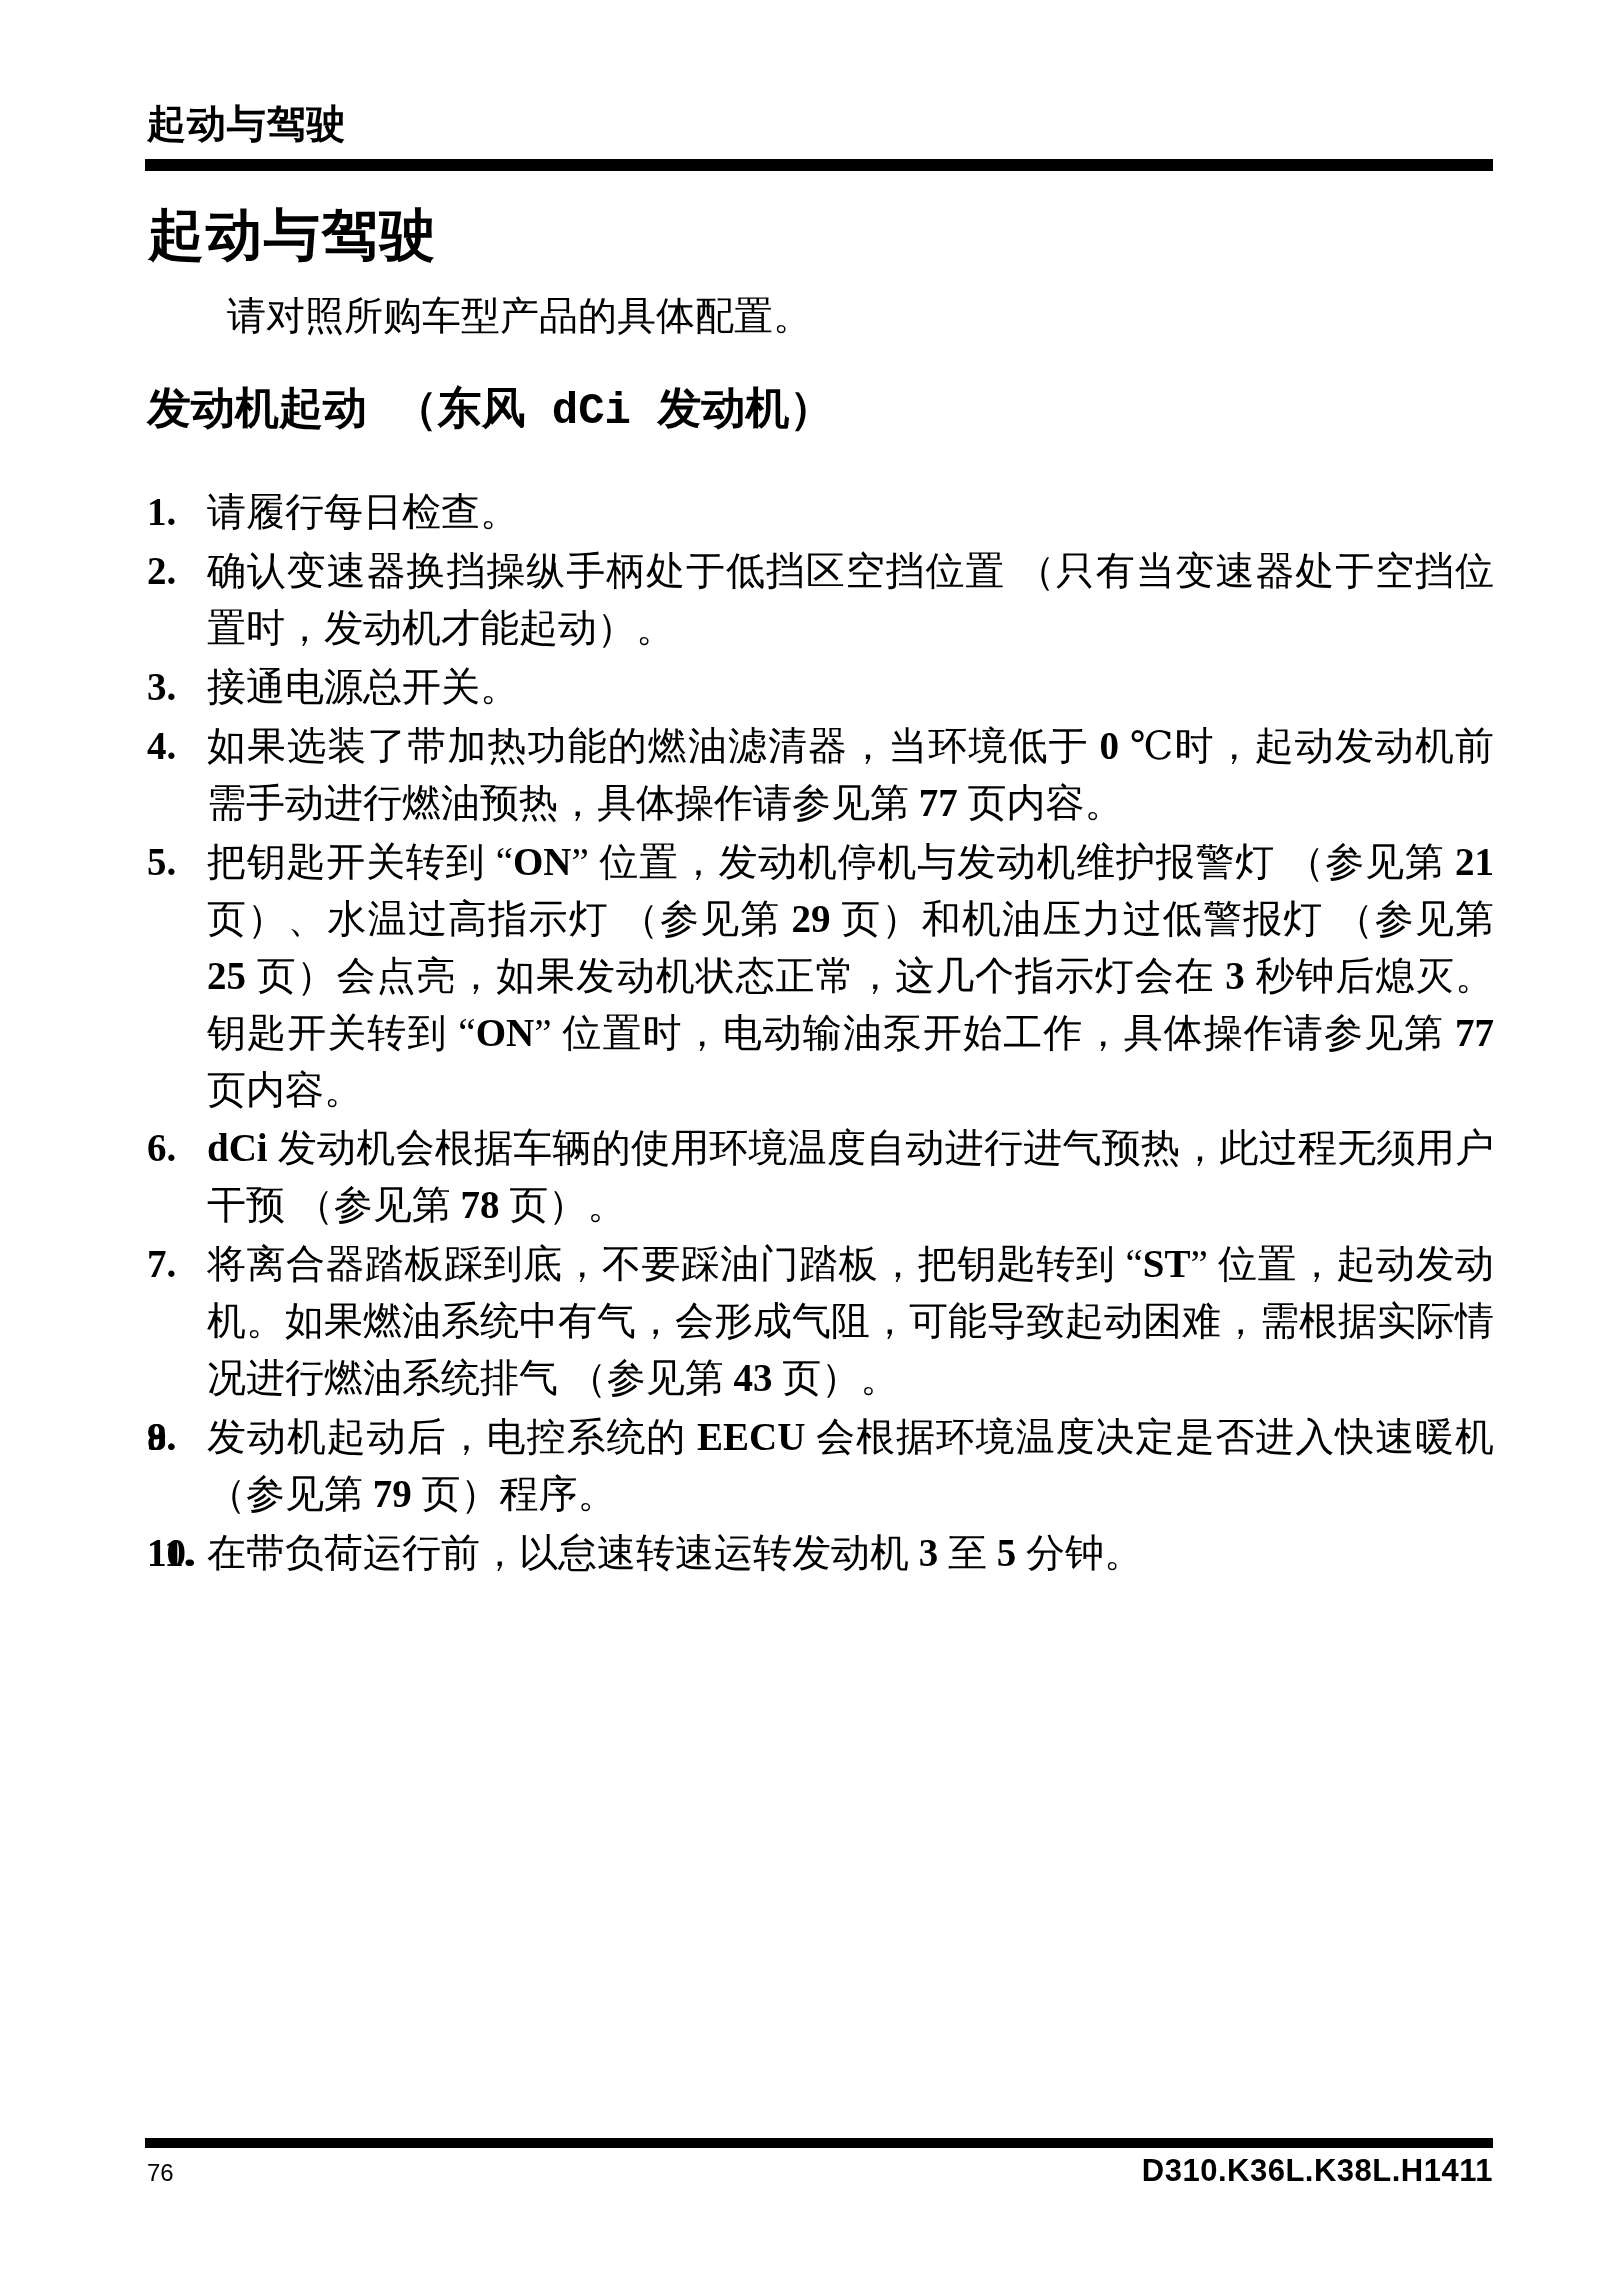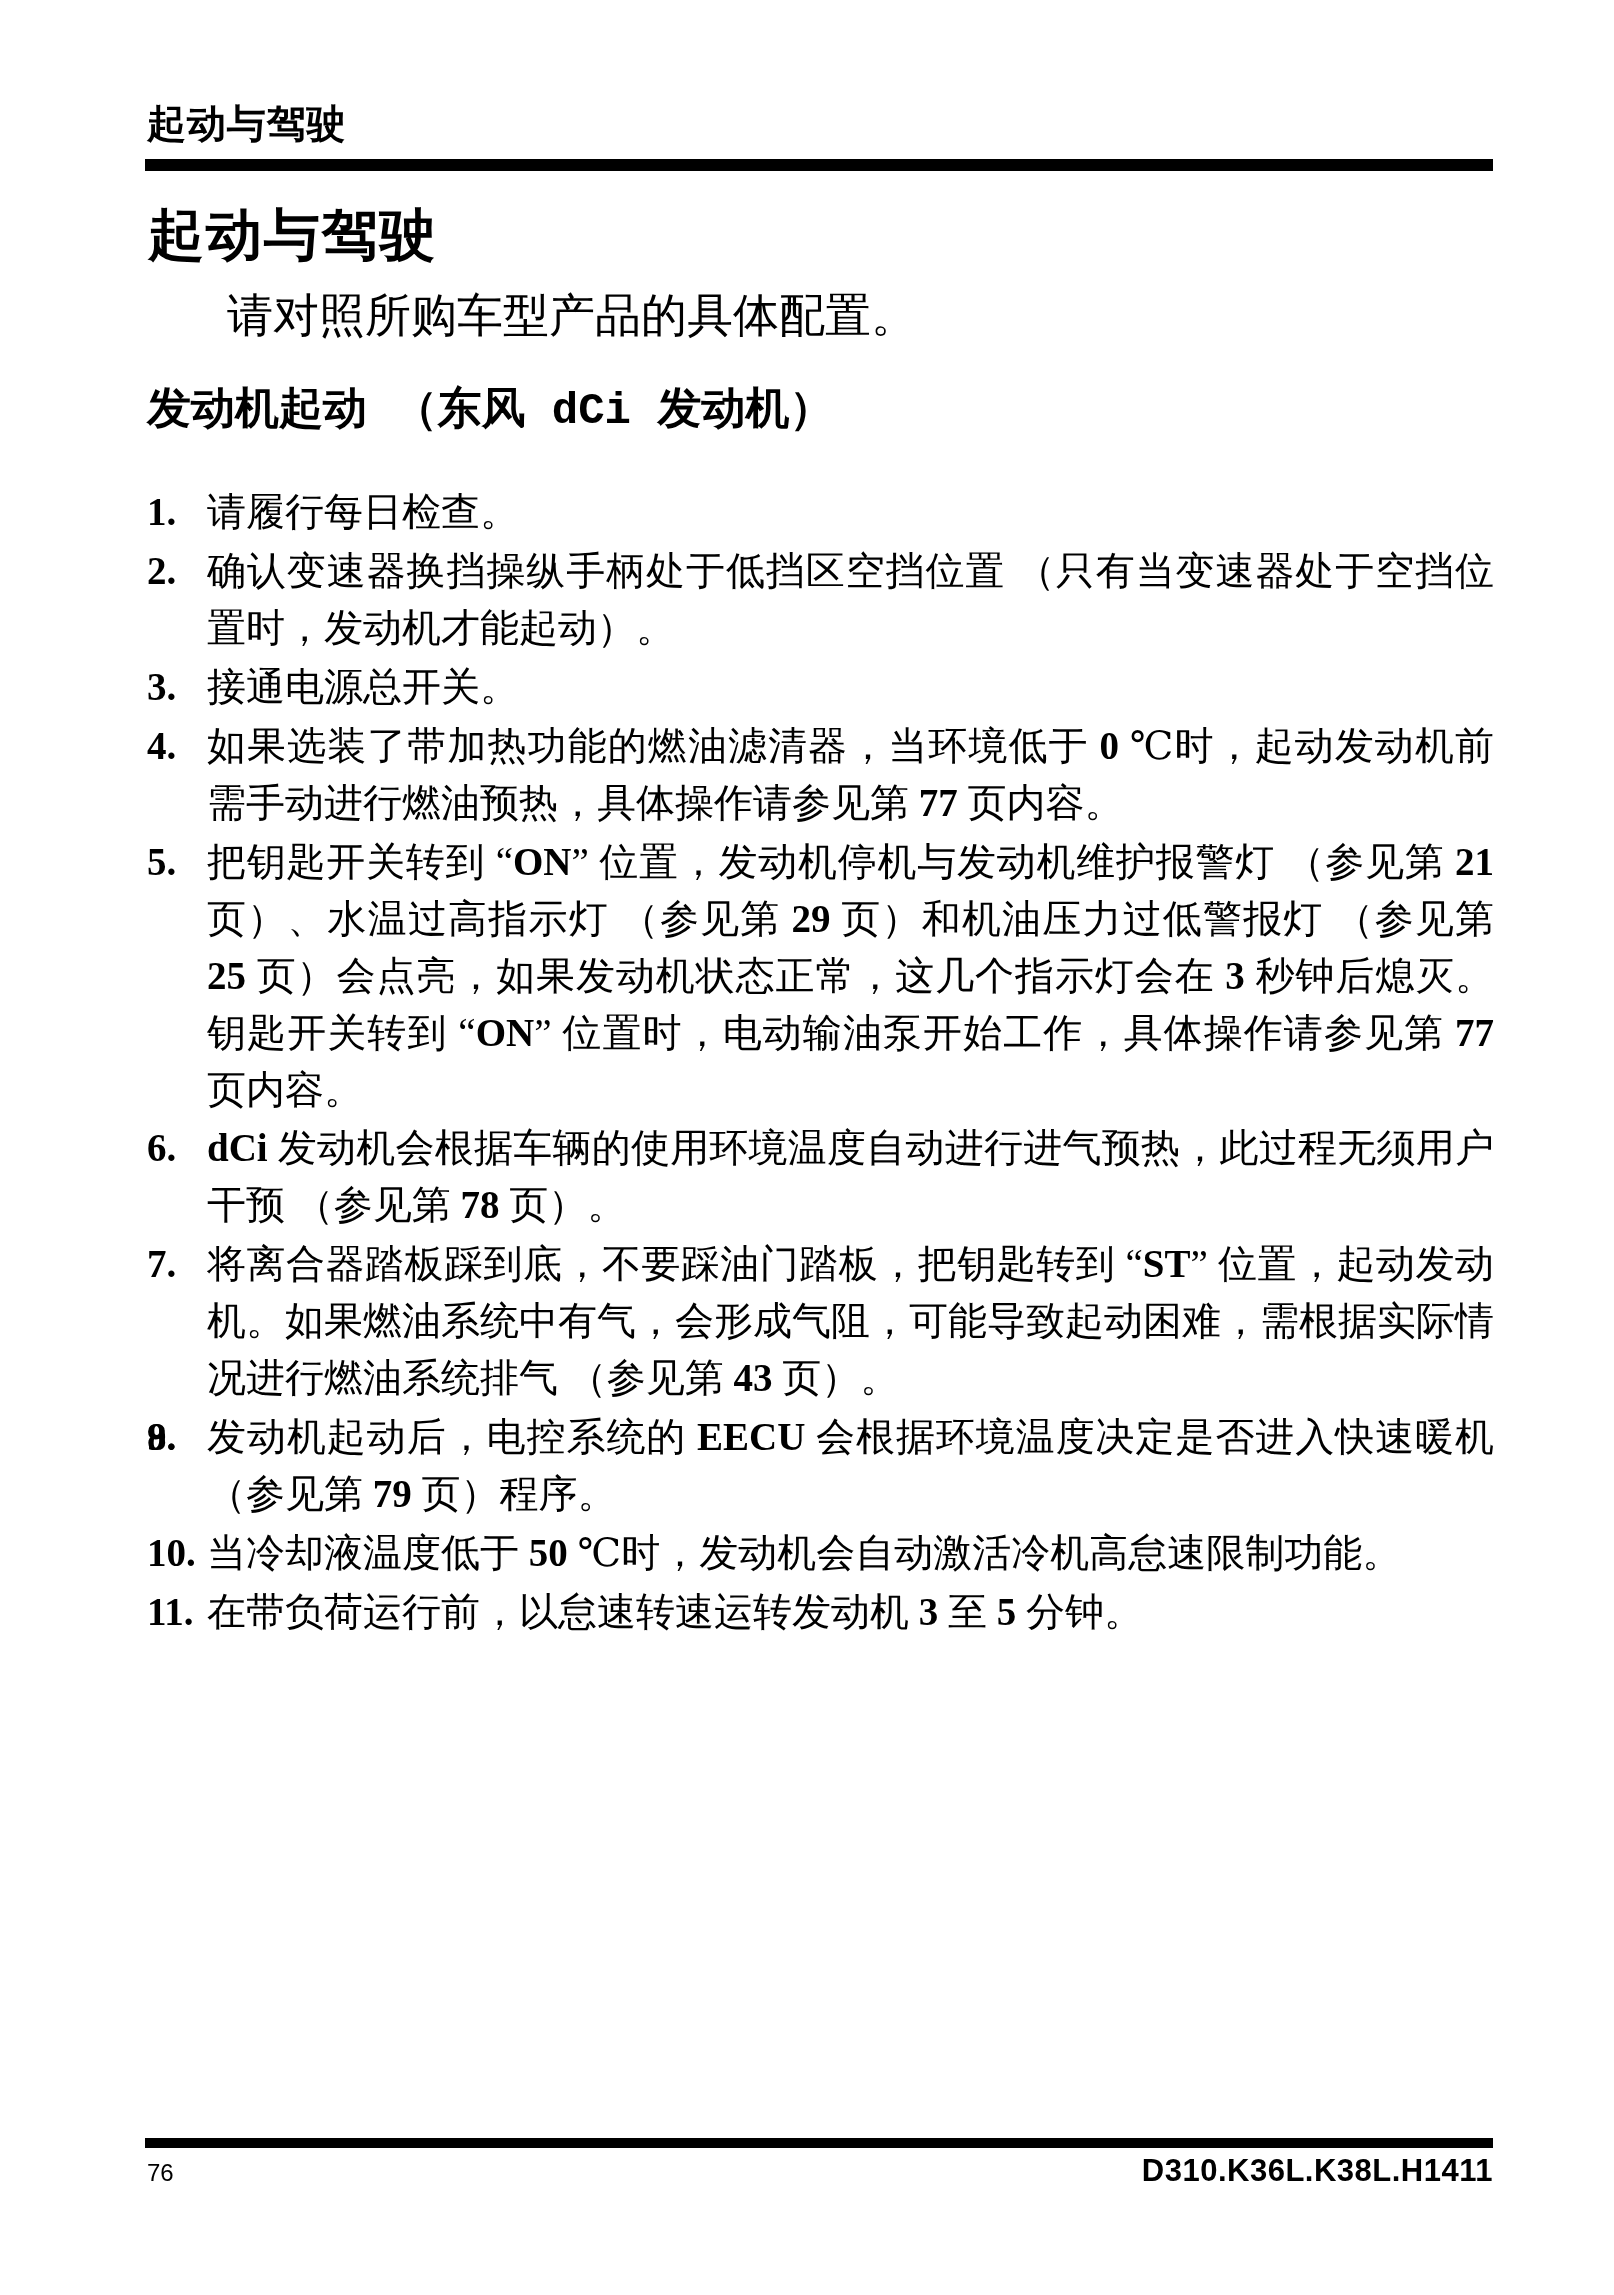--- a/index.html
+++ b/index.html
@@ -41,21 +41,21 @@
     font-weight: bold;
     font-size: 56px;
     line-height: 1.15;
     letter-spacing: 1.9px;
     white-space: nowrap;
   }
   .intro {
     left: 227px;
     top: 287px;
     margin: 0;
-    font-size: 46px;
+    font-size: 39px;
     line-height: 57px;
     white-space: nowrap;
   }
   .section-heading {
     left: 147px;
     top: 386px;
     margin: 0;
     font-family: Liberation Mono, monospace;
     font-weight: bold;
     font-size: 44px;
@@ -129,21 +129,21 @@
 <div class="abs instruction-list">
     <div class="instruction-item"><span class="instruction-number">1.</span><span class="instruction-text"><span>请履行每日检查。</span></span></div>
     <div class="instruction-item"><span class="instruction-number">2.</span><span class="instruction-text"><span>确认变速器换挡操纵手柄处于低挡区空挡位置 （只有当变速器处于空挡位置时，发动机才能起动）。</span></span></div>
     <div class="instruction-item"><span class="instruction-number">3.</span><span class="instruction-text"><span>接通电源总开关。</span></span></div>
     <div class="instruction-item"><span class="instruction-number">4.</span><span class="instruction-text"><span>如果选装了带加热功能的燃油滤清器，当环境低于 </span><b>0</b><span> ℃时，起动发动机前需手动进行燃油预热，具体操作请参见第 </span><b>77</b><span> 页内容。</span></span></div>
     <div class="instruction-item"><span class="instruction-number">5.</span><span class="instruction-text"><span>把钥匙开关转到 “</span><b>ON</b><span>” 位置，发动机停机与发动机维护报警灯 （参见第 </span><b>21</b><span> 页）、水温过高指示灯 （参见第 </span><b>29</b><span> 页）和机油压力过低警报灯 （参见第 </span><b>25</b><span> 页）会点亮，如果发动机状态正常，这几个指示灯会在 </span><b>3</b><span> 秒钟后熄灭。钥匙开关转到 “</span><b>ON</b><span>” 位置时，电动输油泵开始工作，具体操作请参见第 </span><b>77</b><span> 页内容。</span></span></div>
     <div class="instruction-item"><span class="instruction-number">6.</span><span class="instruction-text"><b>dCi</b><span> 发动机会根据车辆的使用环境温度自动进行进气预热，此过程无须用户干预 （参见第 </span><b>78</b><span> 页）。</span></span></div>
     <div class="instruction-item"><span class="instruction-number">7.</span><span class="instruction-text"><span>将离合器踏板踩到底，不要踩油门踏板，把钥匙转到 “</span><b>ST</b><span>” 位置，起动发动机。如果燃油系统中有气，会形成气阻，可能导致起动困难，需根据实际情况进行燃油系统排气 （参见第 </span><b>43</b><span> 页）。</span></span></div>
     <div class="instruction-item"><span class="instruction-number">8.</span></div>
     <div class="instruction-item"><span class="instruction-number">9.</span><span class="instruction-text"><span>发动机起动后，电控系统的 </span><b>EECU</b><span> 会根据环境温度决定是否进入快速暖机 （参见第 </span><b>79</b><span> 页）程序。</span></span></div>
-    <div class="instruction-item"><span class="instruction-number">10.</span><span class="instruction-text"><span>当冷却液温度低于 </span><b>50</b><span> ℃时，发动机会自动激活冷机高怠速限制功能。</span></span></div>
+    <div class="instruction-item"><span class="instruction-number">10.</span></div>
     <div class="instruction-item"><span class="instruction-number">11.</span><span class="instruction-text"><span>在带负荷运行前，以怠速转速运转发动机 </span><b>3</b><span> 至 </span><b>5</b><span> 分钟。</span></span></div>
   </div>
 
 <div class="abs footer-rule"></div>
 
 <div class="abs footer-row">
   <span class="page-number">76</span>
   <span class="doc-code">D310.K36L.K38L.H1411</span>
 </div>
 

